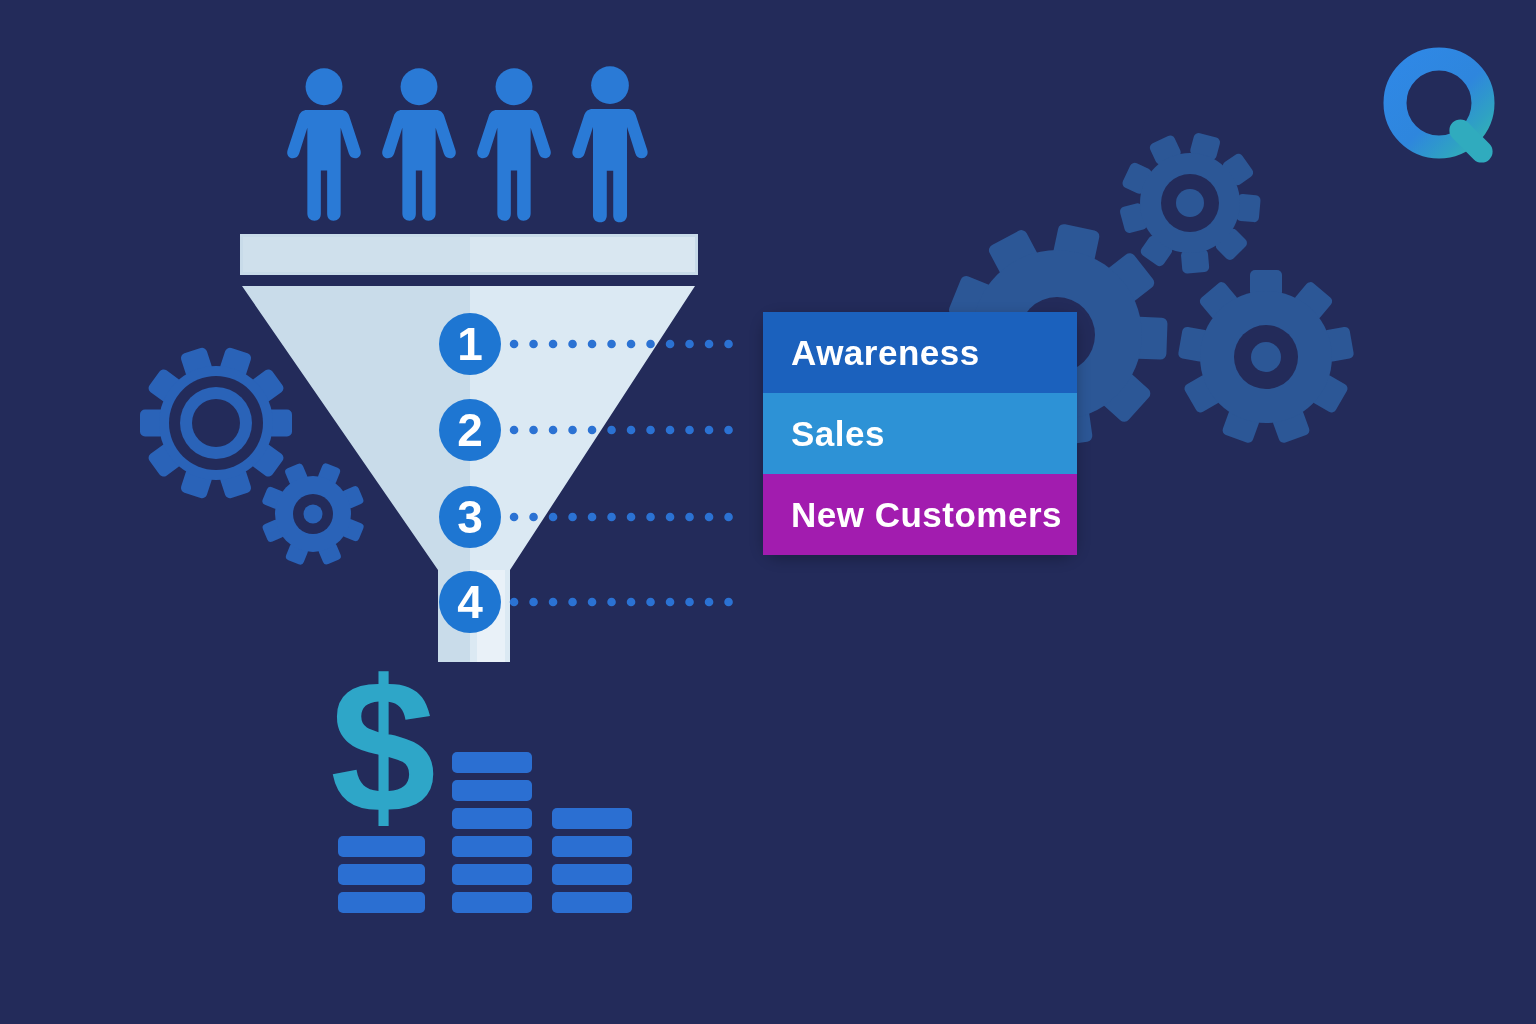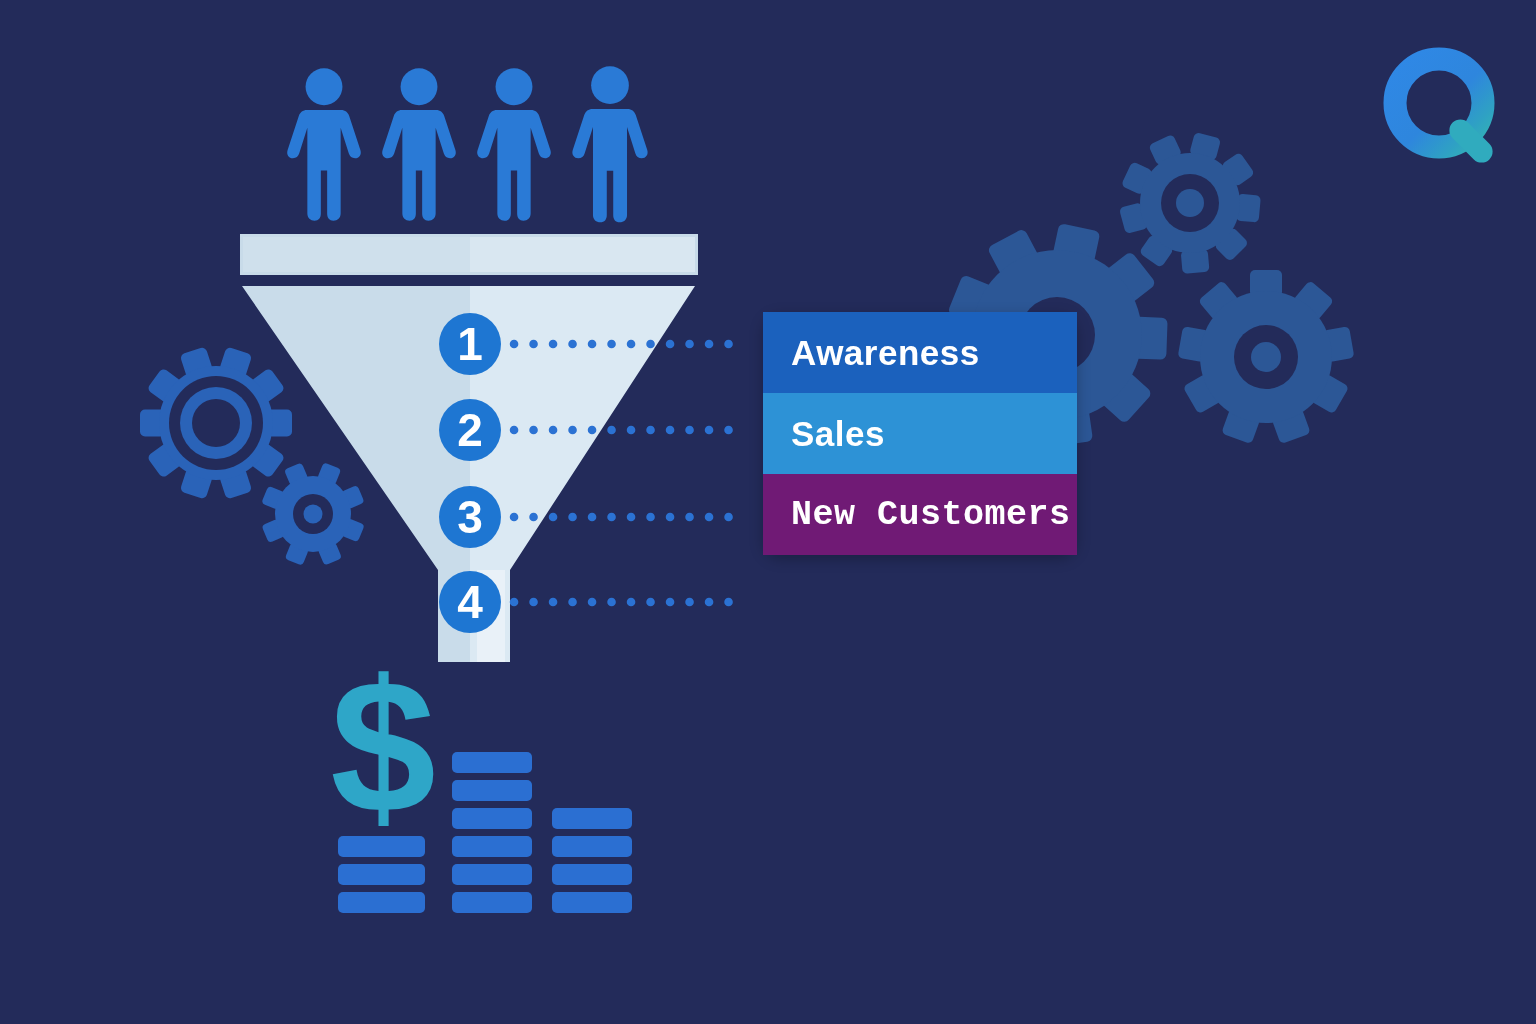--- a/index.html
+++ b/index.html
@@ -185,18 +185,18 @@
     </g>
   </svg>
 
   <div class="panel">
     <div class="row" style="background: rgb(27, 97, 189);">
       <span>Awareness</span>
     </div>
     <div class="row" style="background: rgb(45, 146, 214);">
       <span>Sales</span>
     </div>
-    <div class="row" style="background: #701a75; font-family: Liberation Mono, monospace;">
+    <div class="row" style="background: #a21caf;">
       <span>New Customers</span>
     </div>
   </div>
 
 </div>
 
 </body></html>

